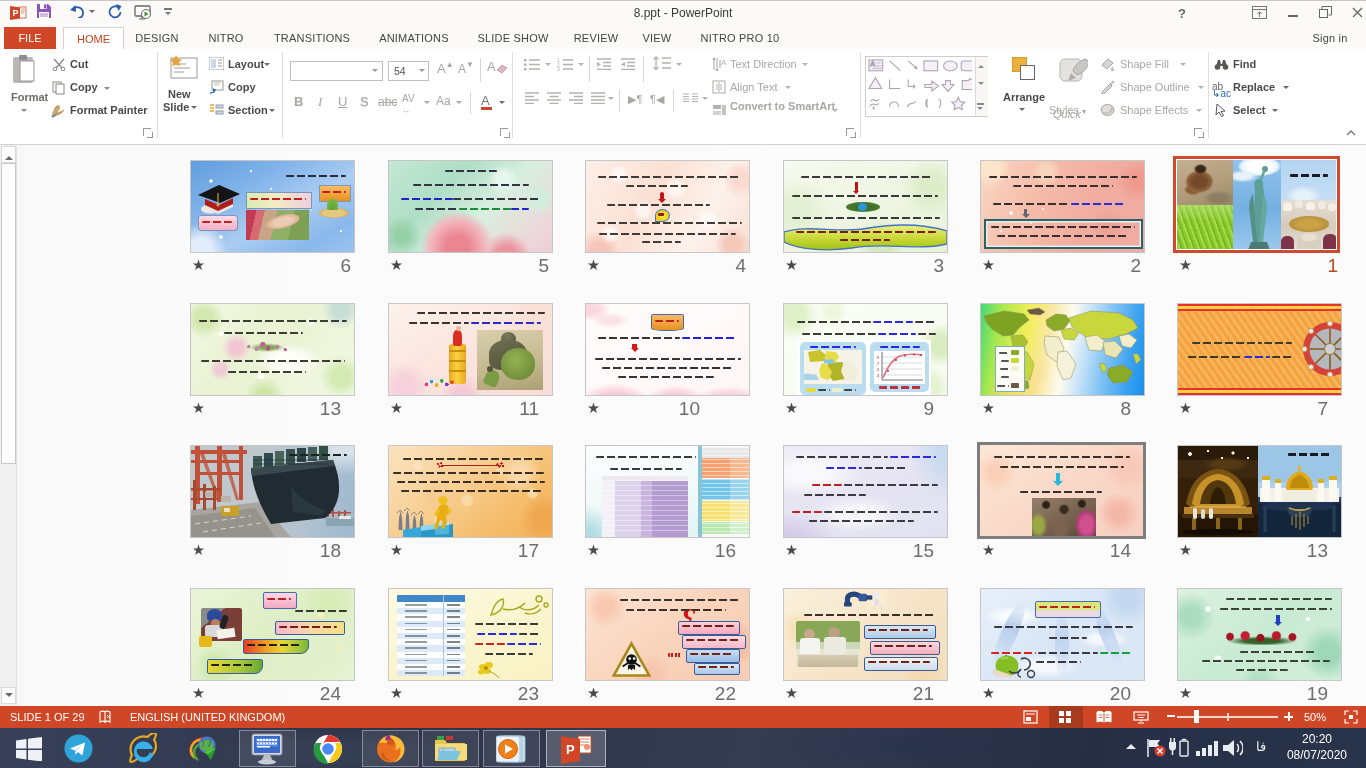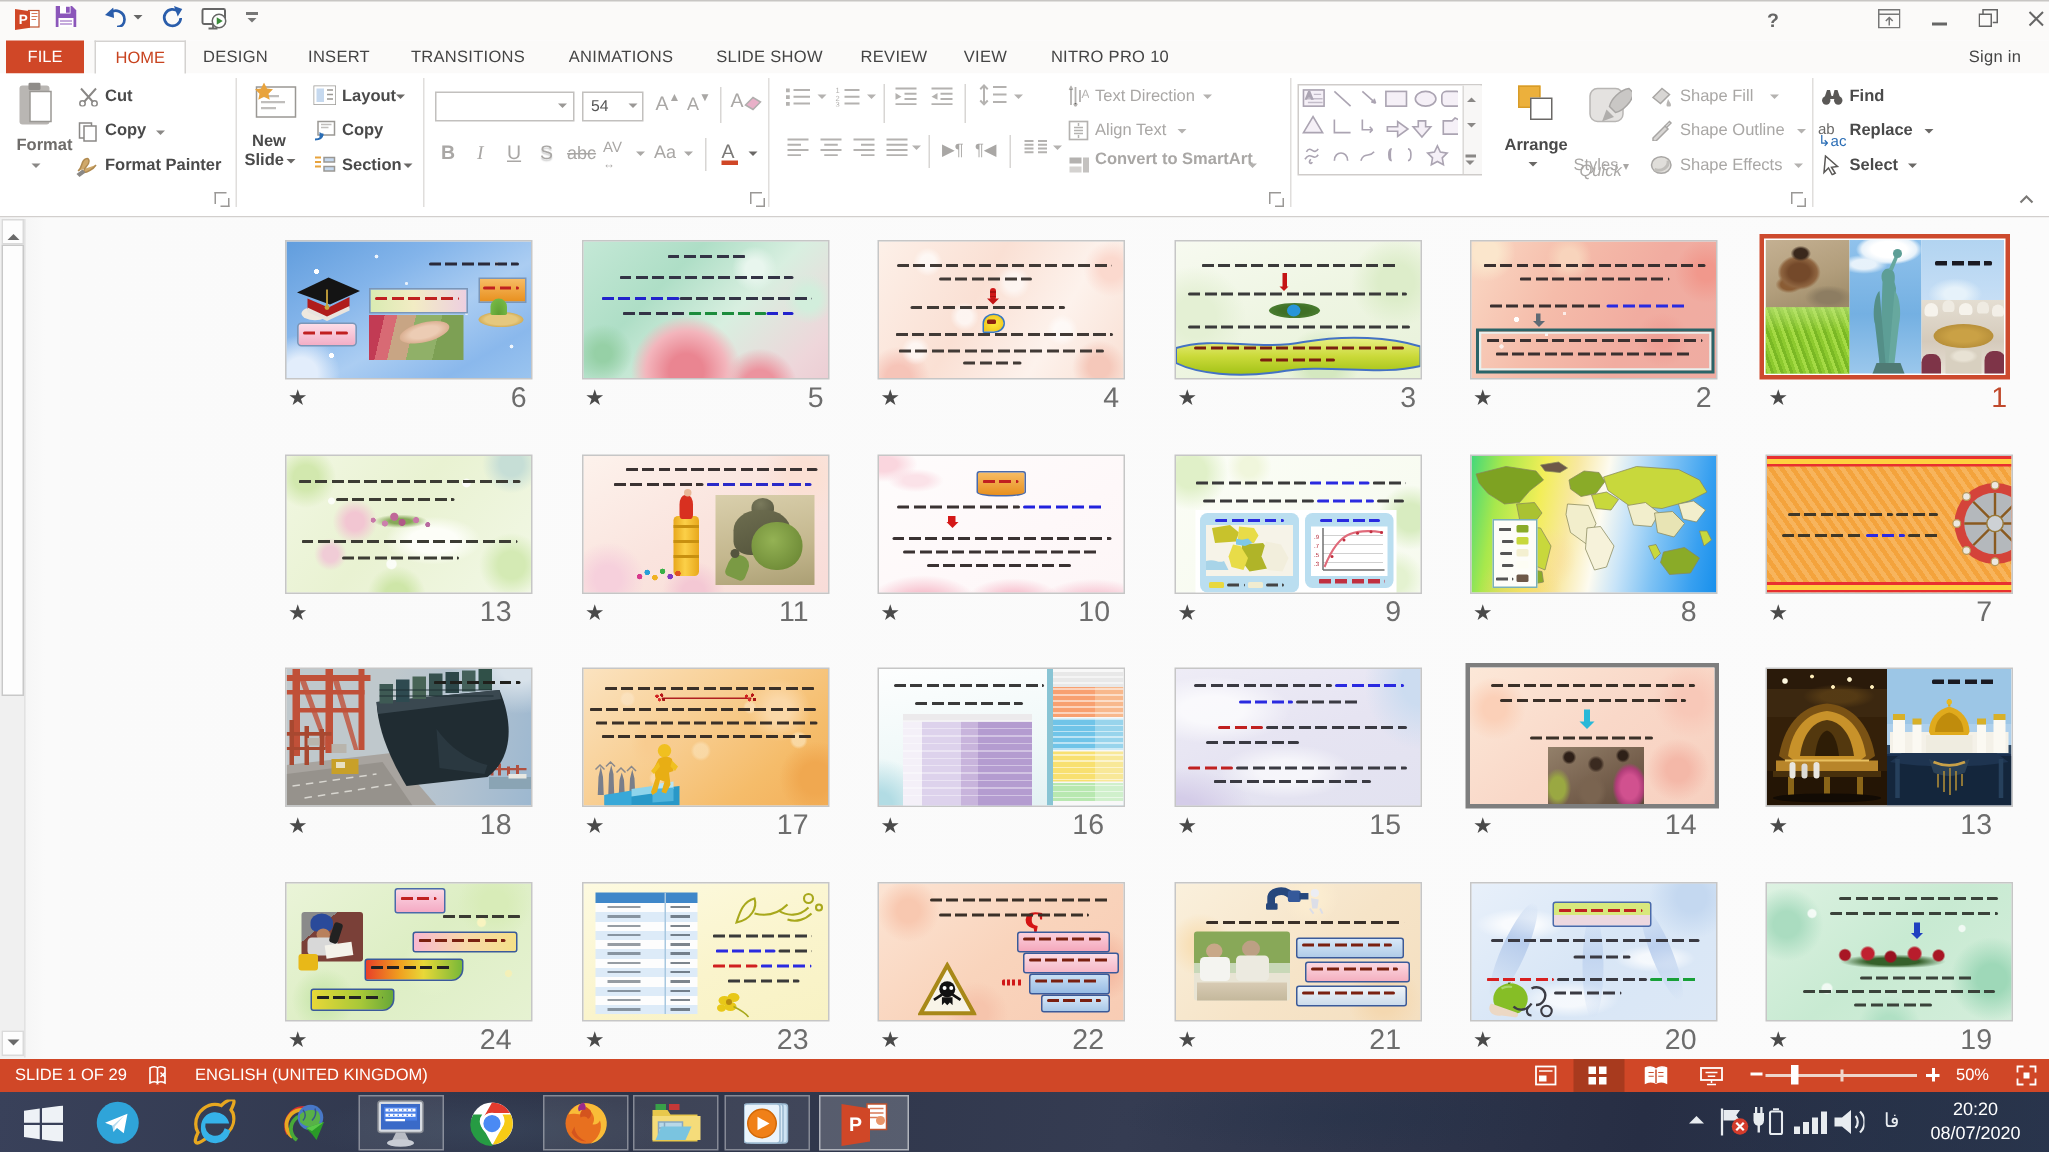--- a/index.html
+++ b/index.html
@@ -47,40 +47,41 @@
       <path d="M9 0l5.5 2-3 5z" fill="#2a5dab"></path>
     </svg>
 <svg class="a" style="left:134px;top:5px;" width="20" height="16" viewBox="0 0 20 16">
       <rect x="1" y="1" width="15" height="10" rx="1" stroke="#666" stroke-width="1.3" fill="#fff"></rect>
       <circle cx="12" cy="9" r="4.5" fill="#fff" stroke="#666"></circle>
       <path d="M10.5 6.5l4 2.5-4 2.5z" fill="#3a8a3a"></path>
       <path d="M8 11v3M5 14h6" stroke="#666" stroke-width="1.2"></path>
     </svg>
 <div class="a" style="left:164px;top:8px;width:8px;height:1.5px;background:#777;"></div>
 <div class="a" style="left:165px;top:12px;width:0;height:0;border:3px solid transparent;border-top-color:#777;"></div>
+<div class="a" style="left:0;top:6px;width:1366px;text-align:center;font-size:12px;color:#3c3a38;">8.ppt - PowerPoint</div>
 <div class="a" style="left:1178px;top:6px;font-size:13px;color:#666;font-weight:bold;">?</div>
 <svg class="a" style="left:1252px;top:6px;" width="15" height="13" viewBox="0 0 15 13">
       <rect x="0.5" y="0.5" width="14" height="12" stroke="#777" stroke-width="1" fill="none"></rect>
       <path d="M0.5 3.5h14" stroke="#777"></path>
       <path d="M7.5 11V6M5.2 8 7.5 5.7 9.8 8" stroke="#777" stroke-width="1" fill="none"></path>
     </svg>
 <div class="a" style="left:1288px;top:15px;width:10px;height:1.5px;background:#666;"></div>
 <svg class="a" style="left:1319px;top:6px;" width="13" height="12" viewBox="0 0 13 12">
       <rect x="0.5" y="3.5" width="8" height="8" stroke="#666" stroke-width="1" fill="#fbfaf9"></rect>
       <path d="M3 3.5V0.5h9.5V9h-3" stroke="#666" stroke-width="1" fill="none"></path>
     </svg>
 <svg class="a" style="left:1352px;top:7px;" width="11" height="11" viewBox="0 0 11 11">
       <path d="M1 1l9 9M10 1l-9 9" stroke="#666" stroke-width="1.3"></path>
     </svg>
 
 <div class="a" style="left:0;top:27px;width:1366px;height:22px;background:#fbfaf9;"></div>
 <div class="a" style="left:4px;top:27px;width:52px;height:22px;background:#d04727;color:#fff;font-size:11px;text-align:center;line-height:22px;">FILE</div>
 <div class="a" style="left:63px;top:27px;width:61px;height:23px;background:#fff;border:1px solid #d4d2d0;border-bottom:none;box-sizing:border-box;color:#c8431f;font-size:11px;text-align:center;line-height:22px;">HOME</div>
 <div class="tab" style="left:127px;width:60px;">DESIGN</div>
-<div class="tab" style="left:196px;width:60px;">INSERT</div>
+<div class="tab" style="left:196px;width:60px;">NITRO</div>
 <div class="tab" style="left:262px;width:100px;">TRANSITIONS</div>
 <div class="tab" style="left:364px;width:100px;">ANIMATIONS</div>
 <div class="tab" style="left:468px;width:90px;">SLIDE SHOW</div>
 <div class="tab" style="left:566px;width:60px;">REVIEW</div>
 <div class="tab" style="left:632px;width:50px;">VIEW</div>
 <div class="tab" style="left:688px;width:104px;">NITRO PRO 10</div>
 <div class="tab" style="left:1300px;width:60px;">Sign in</div>
 
 <div class="a" style="left:0;top:49px;width:1366px;height:95px;background:#fff;border-bottom:1px solid #d2cfcd;box-sizing:content-box;"></div>
 <div id="ribbon" class="a" style="left:0;top:49px;width:1366px;height:95px;"></div>
@@ -533,21 +534,21 @@
  <div class="t" style="left:69px;top:16px;width:24px;--c:#c02020;height:1.5px;"></div>
  <div class="t" style="left:12px;top:33px;width:82px;--c:#3a3232;"></div>
  <div class="t" style="left:96px;top:33px;width:54px;--c:#2222dd;"></div>
  <div class="a" style="left:46px;top:40px;width:5px;height:4px;background:#d41818;"></div>
  <div class="a" style="left:44.5px;top:44px;width:0;height:0;border:4px solid transparent;border-top-color:#d41818;"></div>
  <div class="t" style="left:9px;top:54px;width:146px;--c:#3a3232;"></div>
  <div class="t" style="left:16px;top:63px;width:132px;--c:#3a3232;"></div>
  <div class="t" style="left:32px;top:72px;width:96px;--c:#3a3232;"></div>
 </div>
 <div class="st" style="left:587px;top:400px;">★</div>
-    <div class="num" style="left:690px;top:398px;">10</div>
+    <div class="num" style="left:650px;top:398px;">10</div>
 
 <div class="sl" style="left:783px;top:303px;background:
 radial-gradient(circle 35px at 6% 12%,#e0f0c8 30%,transparent 72%),radial-gradient(circle 30px at 96% 45%,#d8ecc0 30%,transparent 72%),radial-gradient(circle 25px at 90% 90%,#e4f2d0 30%,transparent 75%),radial-gradient(circle 20px at 30% 8%,#f0f6dc 30%,transparent 75%),linear-gradient(150deg,#fbfdf6,#f6fAee)">
  <div class="t" style="left:13px;top:17px;width:74px;--c:#3a3a3a;"></div>
  <div class="t" style="left:89px;top:17px;width:40px;--c:#2a2ae0;"></div>
  <div class="t" style="left:131px;top:17px;width:22px;--c:#3a3a3a;"></div>
  <div class="t" style="left:18px;top:29px;width:74px;--c:#3a3a3a;"></div>
  <div class="t" style="left:94px;top:29px;width:38px;--c:#2a2ae0;"></div>
  <div class="t" style="left:134px;top:29px;width:18px;--c:#3a3a3a;"></div>
  <div class="a" style="left:13px;top:36px;width:134px;height:55px;background:#fff;"></div>

